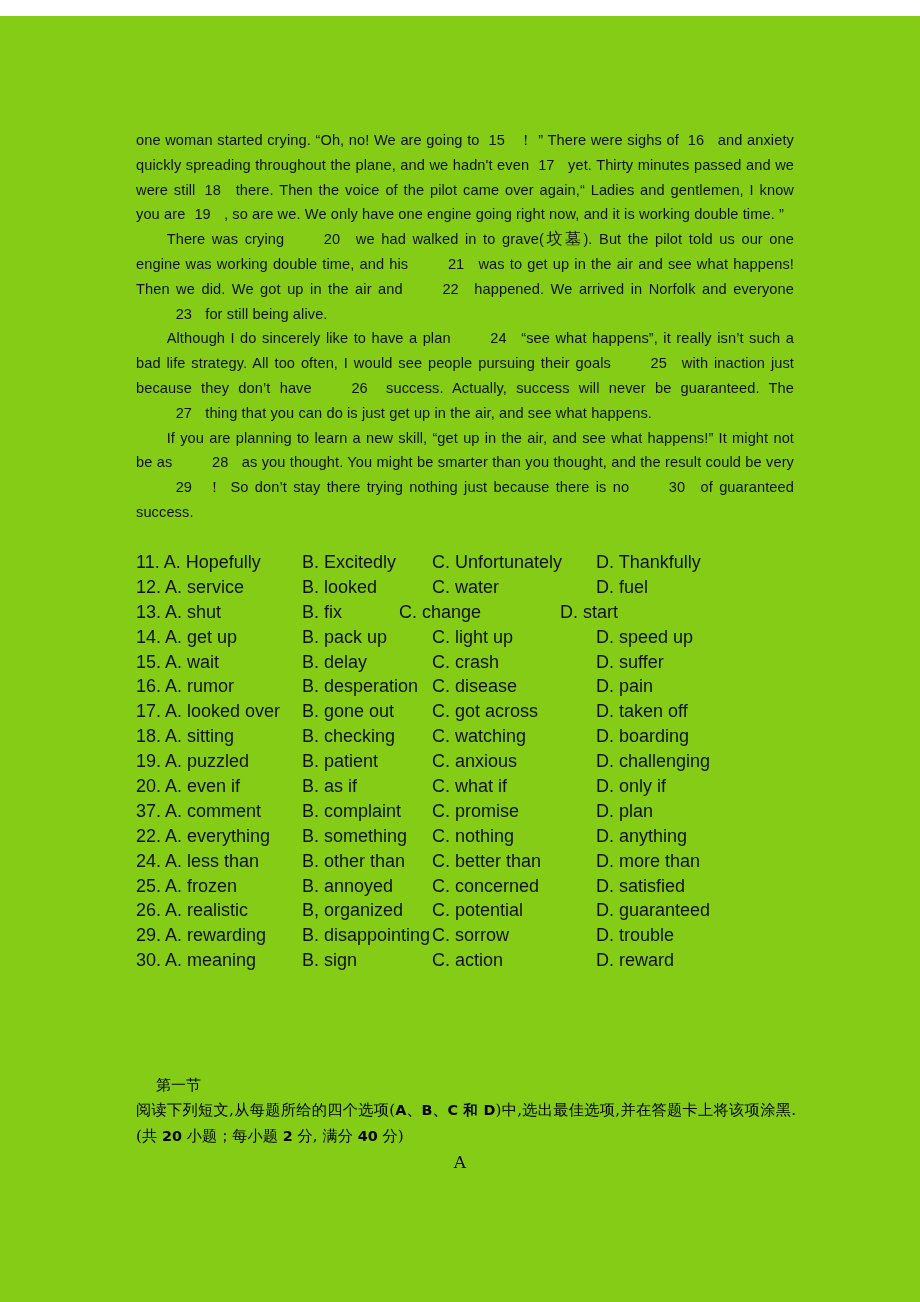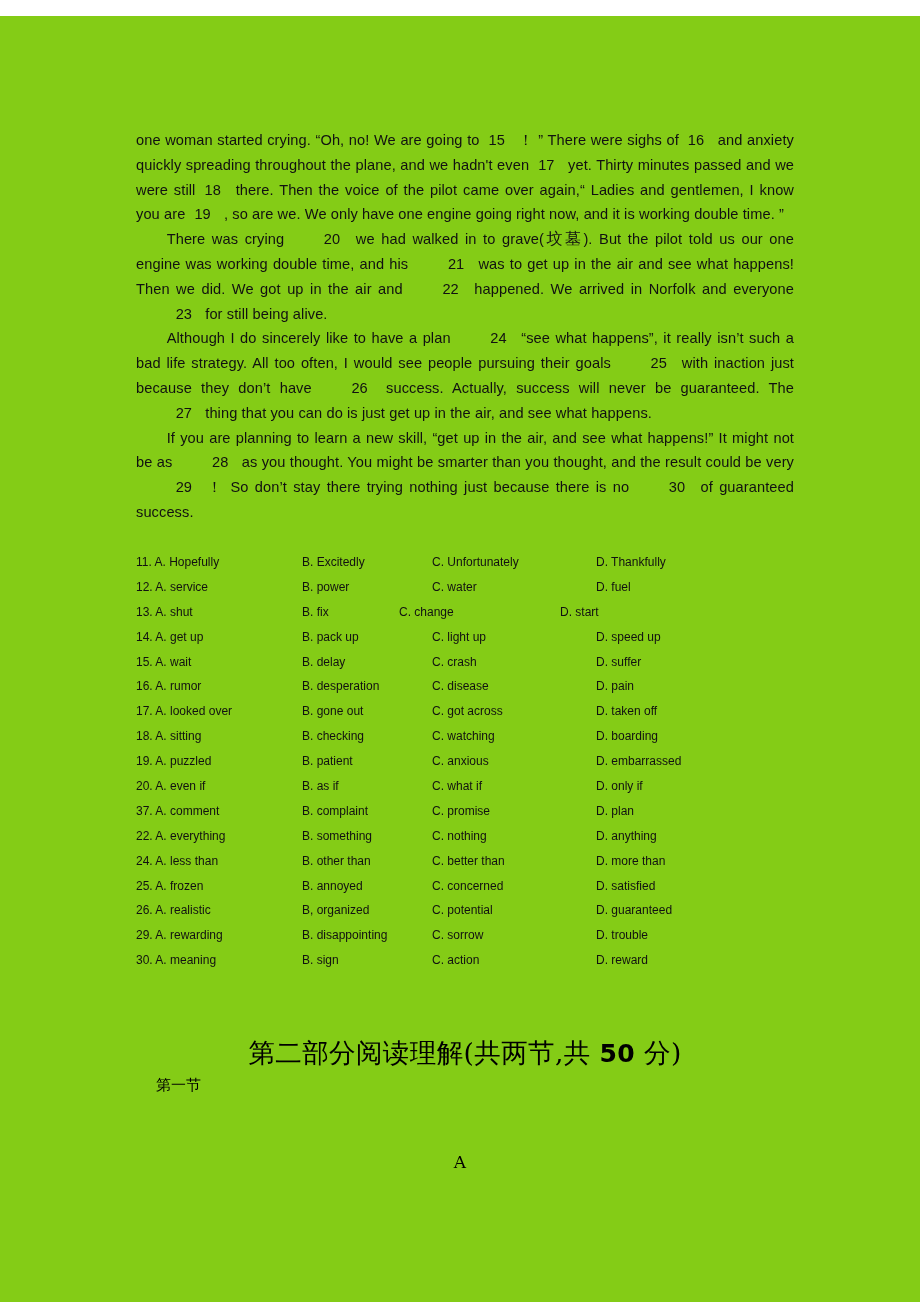--- a/index.html
+++ b/index.html
@@ -59,21 +59,21 @@
   
   .options {
     position: absolute;
     left: 136px;
     top: 534px;
     width: 680px;
   }
   .opt-row {
     position: relative;
     height: 24.9px;
-    font-size: 12px;
+    font-size: 18px;
     line-height: 24.9px;
     white-space: nowrap;
     color: #111111;
   }
   .opt-cell {
     position: absolute;
     top: 0;
     white-space: nowrap;
   }
   .col-q { left: 0px; }
@@ -159,21 +159,21 @@
 
   <div class="options" id="options-list">
       <div class="opt-row">
         <span class="opt-cell col-q">11. A. Hopefully</span>
         <span class="opt-cell col-b">B. Excitedly</span>
         <span class="opt-cell col-c">C. Unfortunately</span>
         <span class="opt-cell col-d">D. Thankfully</span>
       </div>
       <div class="opt-row">
         <span class="opt-cell col-q">12. A. service</span>
-        <span class="opt-cell col-b">B. power</span>
+        <span class="opt-cell col-b">B. looked</span>
         <span class="opt-cell col-c">C. water</span>
         <span class="opt-cell col-d">D. fuel</span>
       </div>
       <div class="opt-row shift">
         <span class="opt-cell col-q">13. A. shut</span>
         <span class="opt-cell col-b">B. fix</span>
         <span class="opt-cell col-c">C. change</span>
         <span class="opt-cell col-d">D. start</span>
       </div>
       <div class="opt-row">
@@ -203,21 +203,21 @@
       <div class="opt-row">
         <span class="opt-cell col-q">18. A. sitting</span>
         <span class="opt-cell col-b">B. checking</span>
         <span class="opt-cell col-c">C. watching</span>
         <span class="opt-cell col-d">D. boarding</span>
       </div>
       <div class="opt-row">
         <span class="opt-cell col-q">19. A. puzzled</span>
         <span class="opt-cell col-b">B. patient</span>
         <span class="opt-cell col-c">C. anxious</span>
-        <span class="opt-cell col-d">D. embarrassed</span>
+        <span class="opt-cell col-d">D. challenging</span>
       </div>
       <div class="opt-row">
         <span class="opt-cell col-q">20. A. even if</span>
         <span class="opt-cell col-b">B. as if</span>
         <span class="opt-cell col-c">C. what if</span>
         <span class="opt-cell col-d">D. only if</span>
       </div>
       <div class="opt-row">
         <span class="opt-cell col-q">37. A. comment</span>
         <span class="opt-cell col-b">B. complaint</span>
@@ -255,22 +255,22 @@
         <span class="opt-cell col-d">D. trouble</span>
       </div>
       <div class="opt-row">
         <span class="opt-cell col-q">30. A. meaning</span>
         <span class="opt-cell col-b">B. sign</span>
         <span class="opt-cell col-c">C. action</span>
         <span class="opt-cell col-d">D. reward</span>
       </div>
     </div>
 
-  <div class="section-title">
-    <span>第二部分阅读理解(共两节,共 </span><span class="num">50</span><span> 分)</span>
+
+  <div class="subsection">第一节</div>
+
+  <div class="directions">
+    <span>阅读下列短文,从每题所给的四个选项(</span><span class="lat">A、B、C 和 D</span><span>)中,选出最佳选项,并在答题卡上将该项涂黑. (共 </span><span class="lat">20</span><span> 小题；每小题 </span><span class="lat">2</span><span> 分, 满分 </span><span class="lat">40</span><span> 分)</span>
   </div>
 
-  <div class="subsection">第一节</div>
-
-
   <div class="passage-marker">A</div>
 
 </div>
 
 </body></html>

